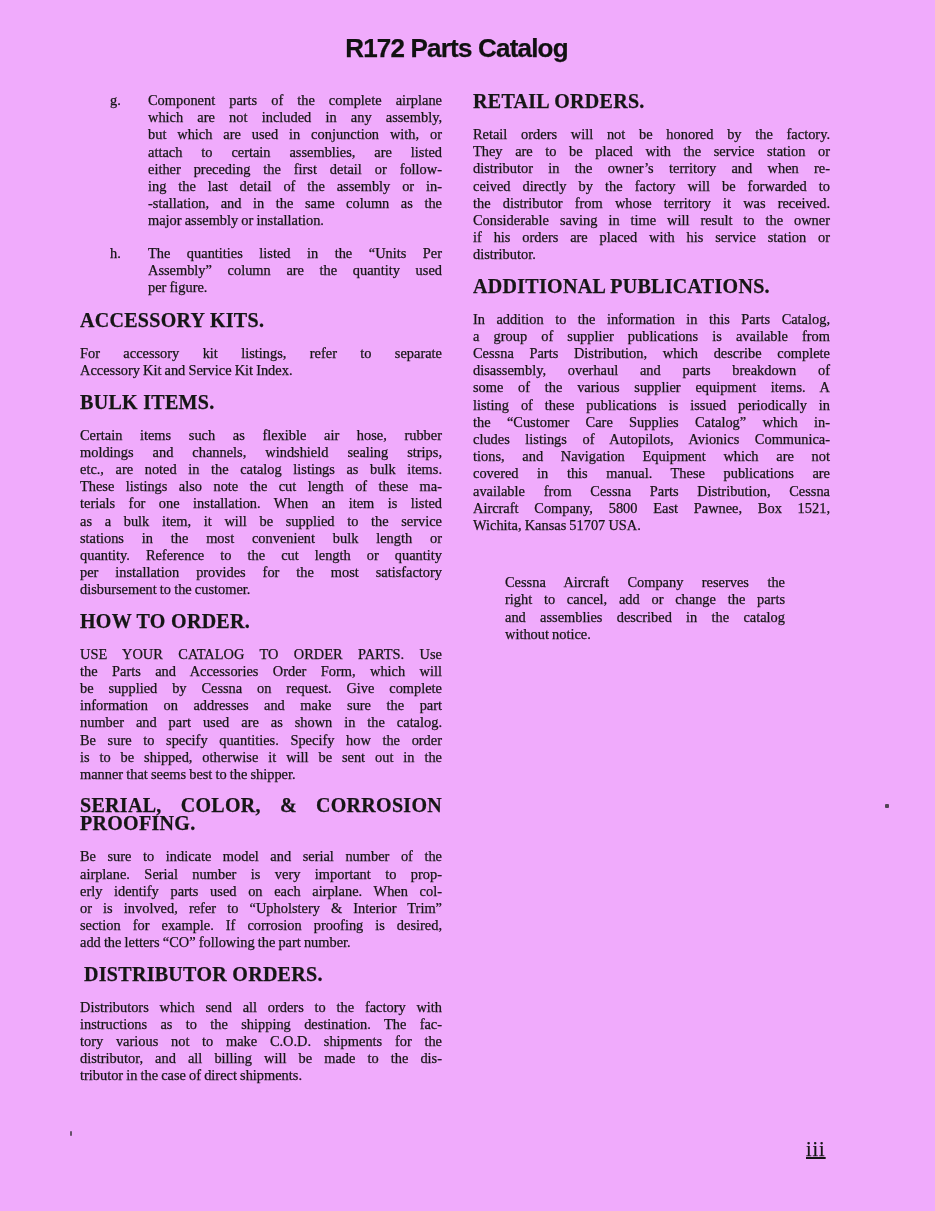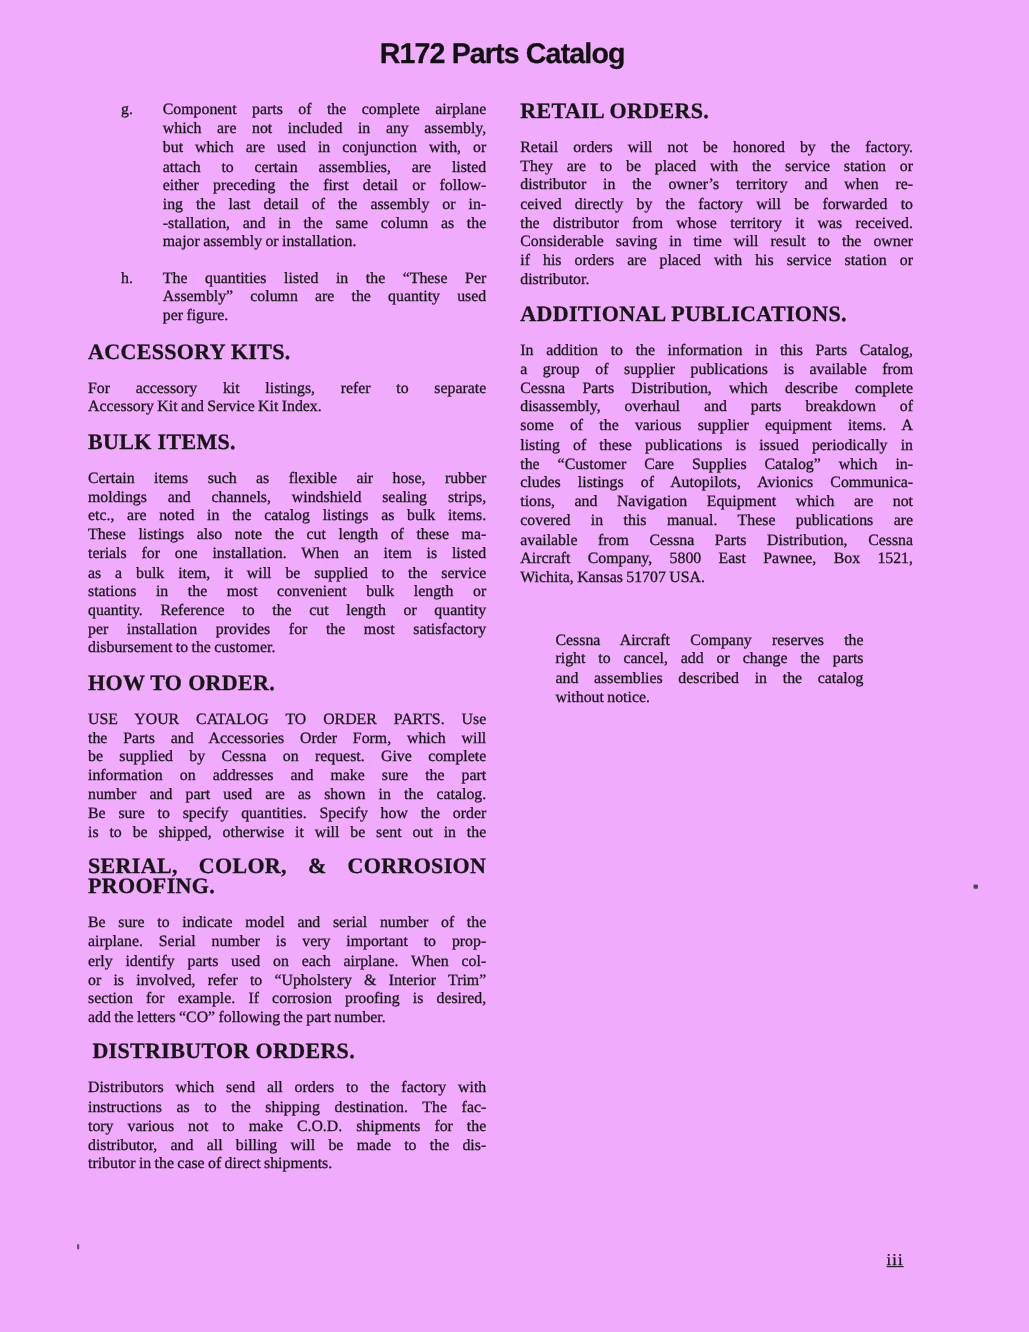--- a/index.html
+++ b/index.html
@@ -39,21 +39,21 @@
     font-weight:bold; font-size:20px; line-height:18px;
     letter-spacing:0.3px; word-spacing:0;
   }
 
   .marker { margin-left:30px; width:38px; flex:0 0 38px;
             font-size:14.4px; line-height:17.2px; }
   .item-lines { flex:1 1 auto; }
 
   .page-number {
     position:absolute; left:806px; top:1138px;
-    font-size:15px; letter-spacing:1px;text-decoration:underline;
+    font-size:20px; letter-spacing:1px;text-decoration:underline;
   }
   .speck { position:absolute; background:#2a2a2a; border-radius:1px; }
   .speck-1 { left:885px; top:804px; width:4px; height:4px; opacity:.8; }
   .speck-2 { left:70px;  top:1131px; width:2px; height:5px; opacity:.7; }
 </style>
 </head>
 <body>
 
 <div class="page">
   <h1 class="title">R172 Parts Catalog</h1>
@@ -67,21 +67,21 @@
           <div class="line just">attach to certain assemblies, are listed</div>
           <div class="line just">either preceding the first detail or follow-</div>
           <div class="line just">ing the last detail of the assembly or in-</div>
           <div class="line just">-stallation, and in the same column as the</div>
           <div class="line">major assembly or installation.</div>
         </div>
       </div>
       <div class="block list-item">
         <span class="marker">h.</span>
         <div class="item-lines">
-          <div class="line just">The quantities listed in the “These Per</div>
+          <div class="line just">The quantities listed in the “Units Per</div>
           <div class="line just">Assembly” column are the quantity used</div>
           <div class="line">per figure.</div>
         </div>
       </div>
       <div class="block heading">
         <div class="line">ACCESSORY KITS.</div>
       </div>
       <div class="block paragraph">
         <div class="line just">For accessory kit listings, refer to separate</div>
         <div class="line">Accessory Kit and Service Kit Index.</div>
@@ -105,20 +105,21 @@
         <div class="line">HOW TO ORDER.</div>
       </div>
       <div class="block paragraph">
         <div class="line just">USE YOUR CATALOG TO ORDER PARTS.  Use</div>
         <div class="line just">the Parts and Accessories Order Form, which will</div>
         <div class="line just">be supplied by Cessna on request.  Give complete</div>
         <div class="line just">information on addresses and make sure the part</div>
         <div class="line just">number and part used are as shown in the catalog.</div>
         <div class="line just">Be sure to specify quantities.  Specify how the order</div>
         <div class="line just">is to be shipped, otherwise it will be sent out in the</div>
+        <div class="line">manner that seems best to the shipper.</div>
       </div>
       <div class="block heading">
         <div class="line just">SERIAL, COLOR, &amp; CORROSION</div>
         <div class="line">PROOFING.</div>
       </div>
       <div class="block paragraph">
         <div class="line just">Be sure to indicate model and serial number of the</div>
         <div class="line just">airplane.  Serial number is very important to prop-</div>
         <div class="line just">erly identify parts used on each airplane.  When col-</div>
         <div class="line just">or is involved, refer to “Upholstery &amp; Interior Trim”</div>

